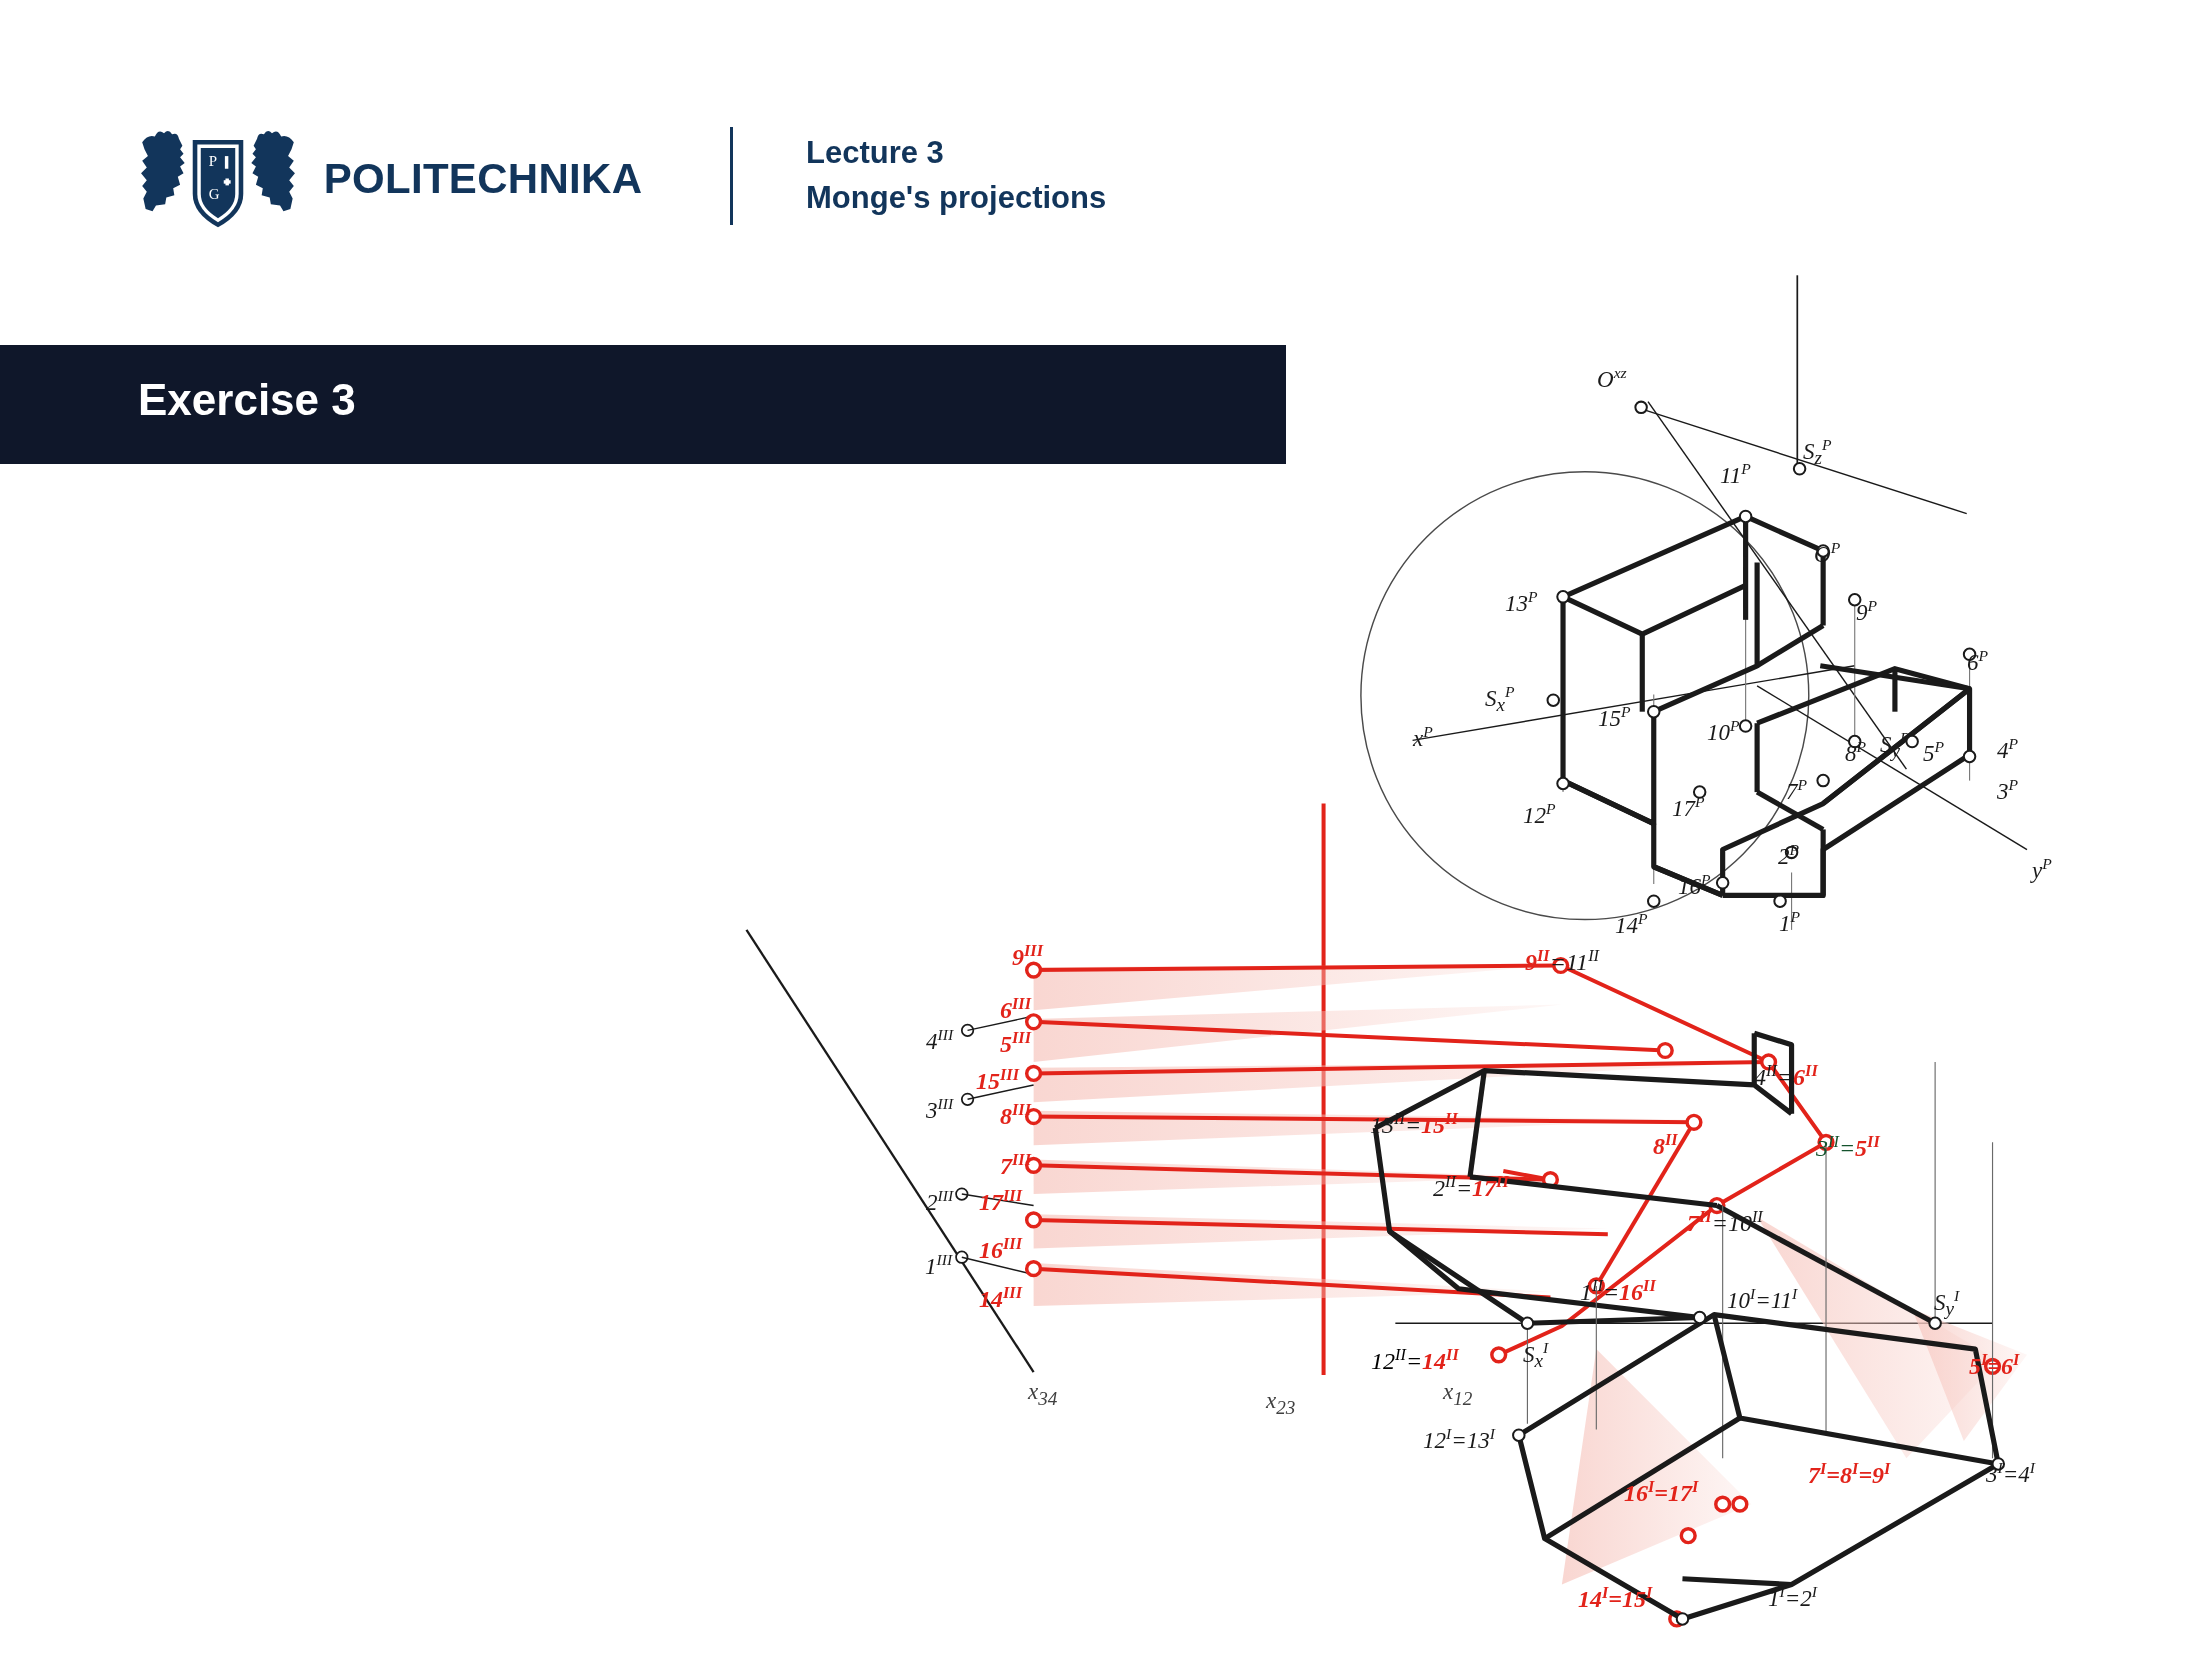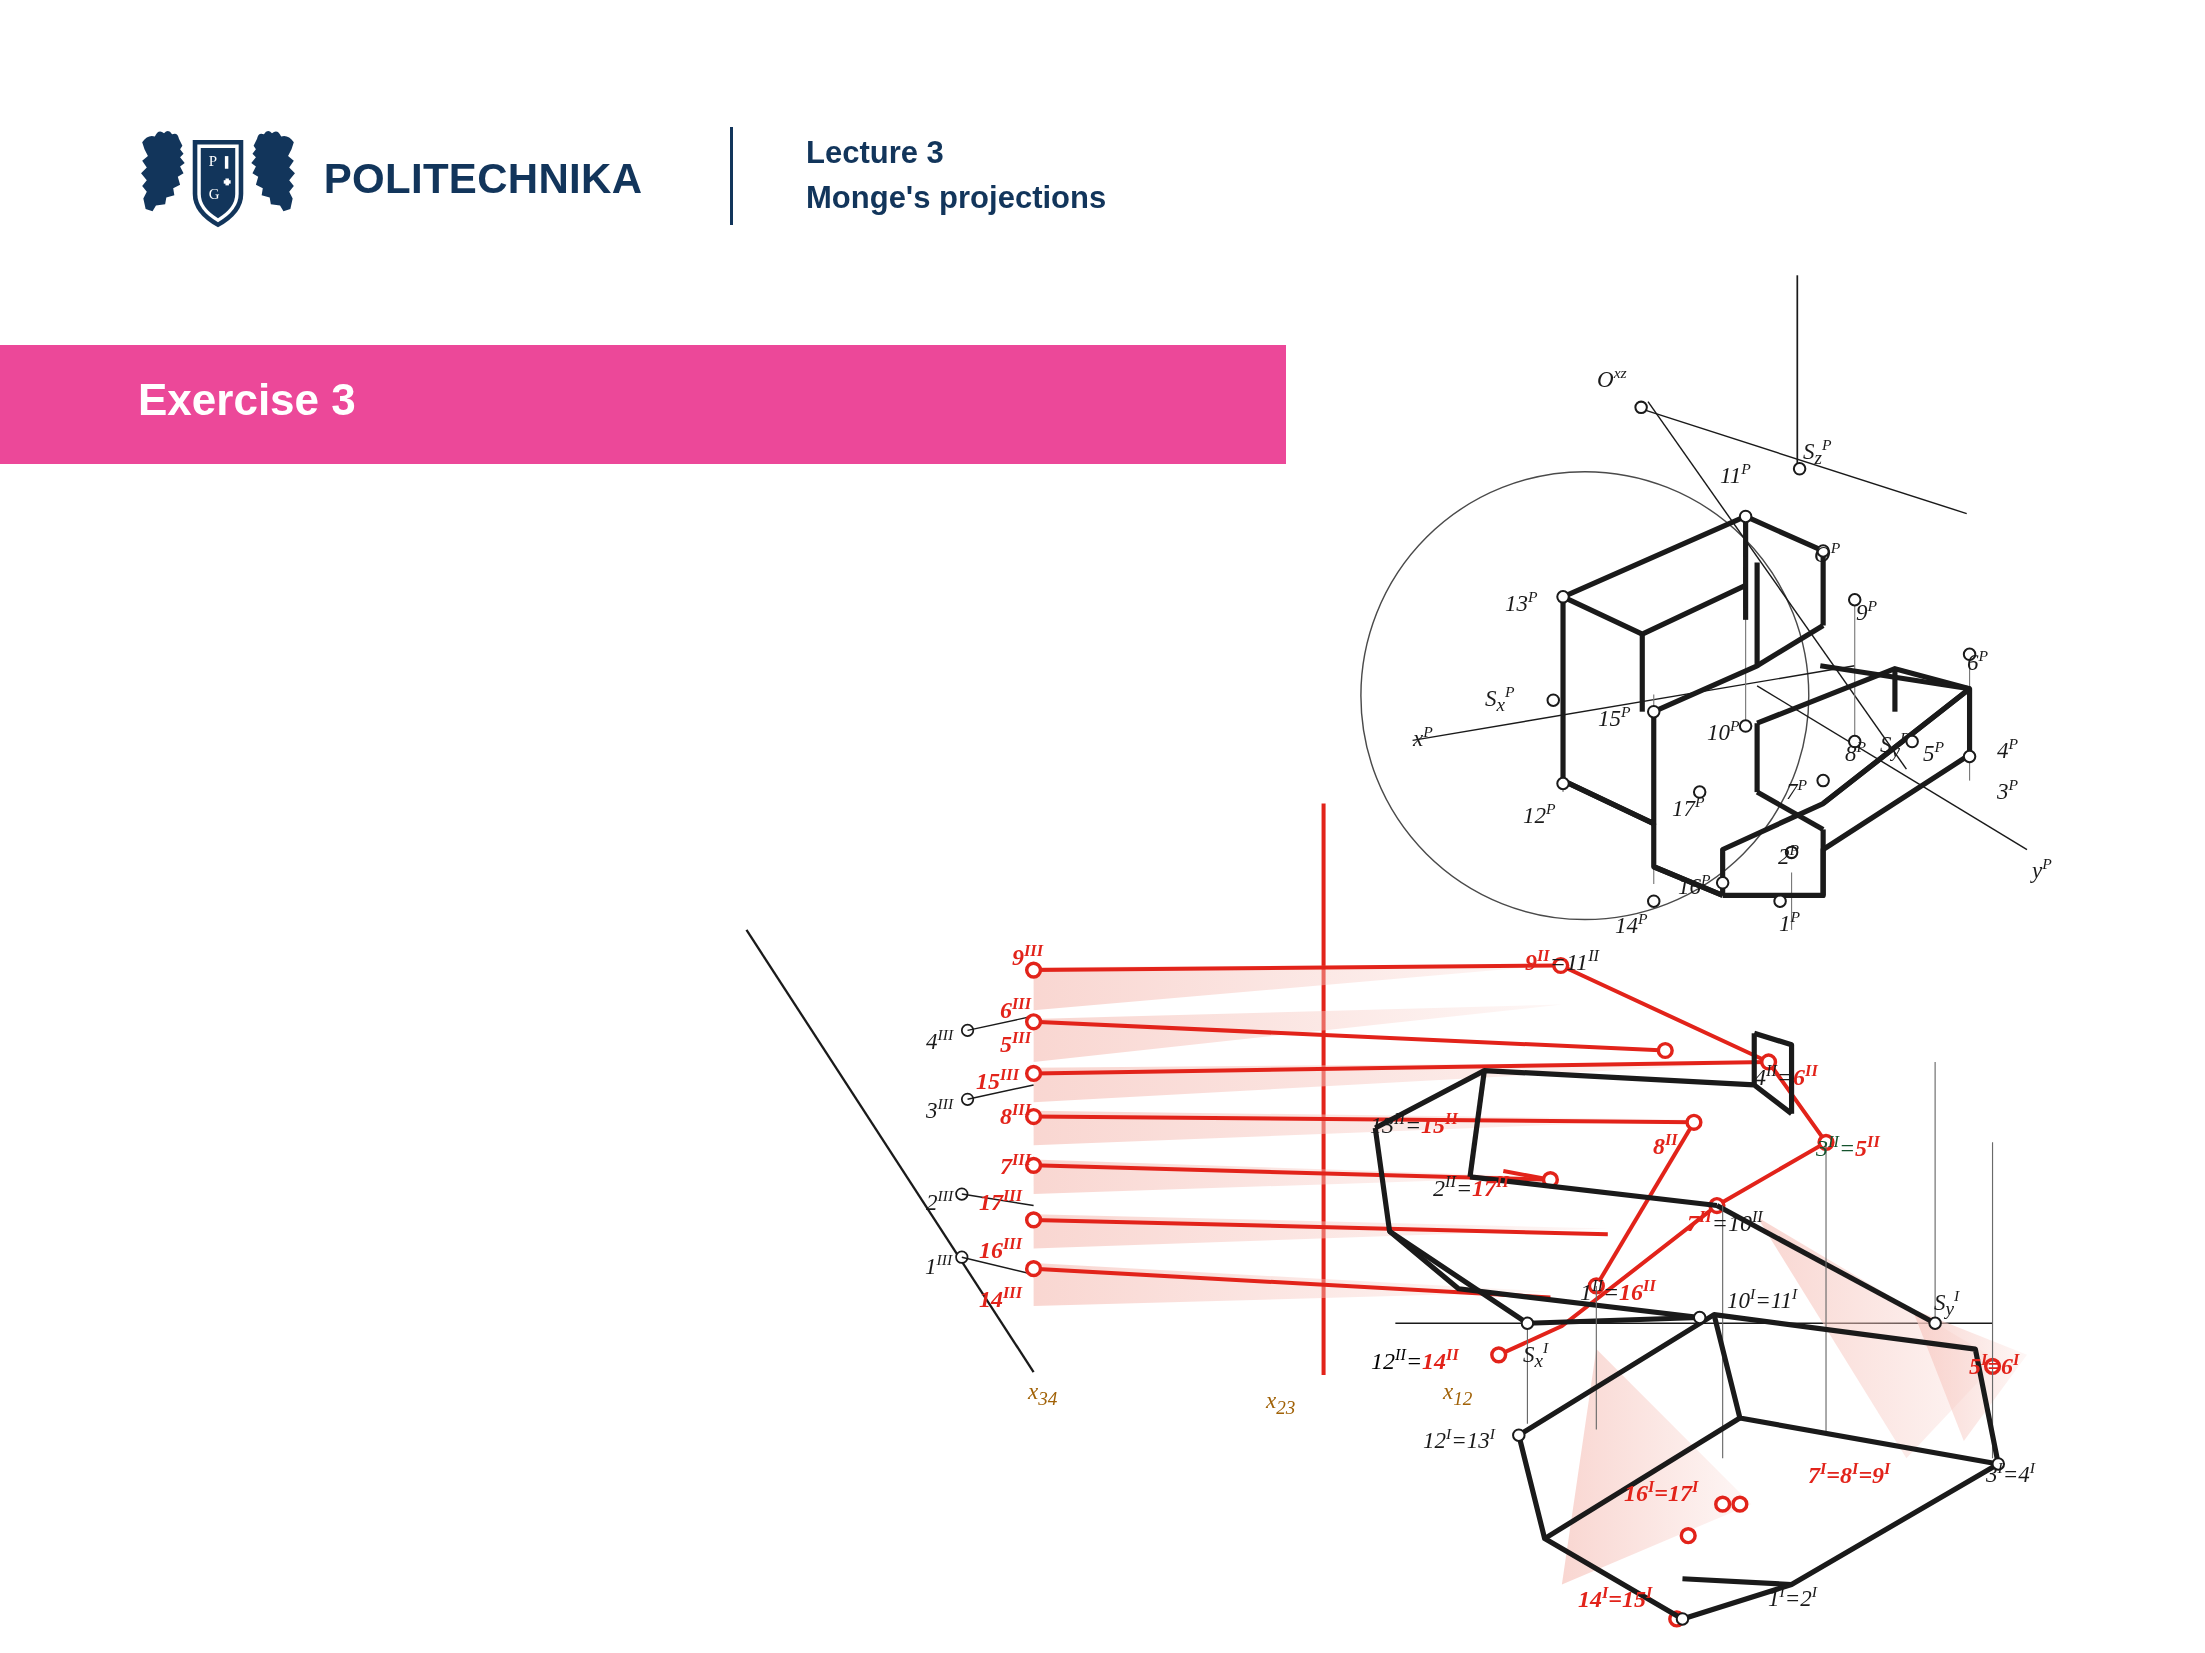--- a/index.html
+++ b/index.html
@@ -58,21 +58,21 @@
     font-size: 31px;
     line-height: 1.45;
   }
   
   .title-bar {
     position: absolute;
     left: 0;
     top: 345px;
     width: 1286px;
     height: 119px;
-    background: #ec4899;
+    background: #0f172a;
   }
   .title-bar .title-text {
     position: absolute;
     left: 138px;
     top: 30px;
     color: #ffffff;
     font-size: 44px;
     font-weight: bold;
   }
   
@@ -98,21 +98,21 @@
   .lbl.black {
     color: #1a1a1a;
     font-size: 23px;
   }
   .lbl.red {
     color: #e2231a;
     font-weight: bold;
     font-size: 24px;
   }
   .lbl.axis {
-    color: #a16207;
+    color: #404040;
     font-size: 23px;
   }
   sup { font-size: 0.68em; vertical-align: super; }
 </style>
 </head>
 <body>
 
 <div class="header">
 
   <div class="logo-block">

